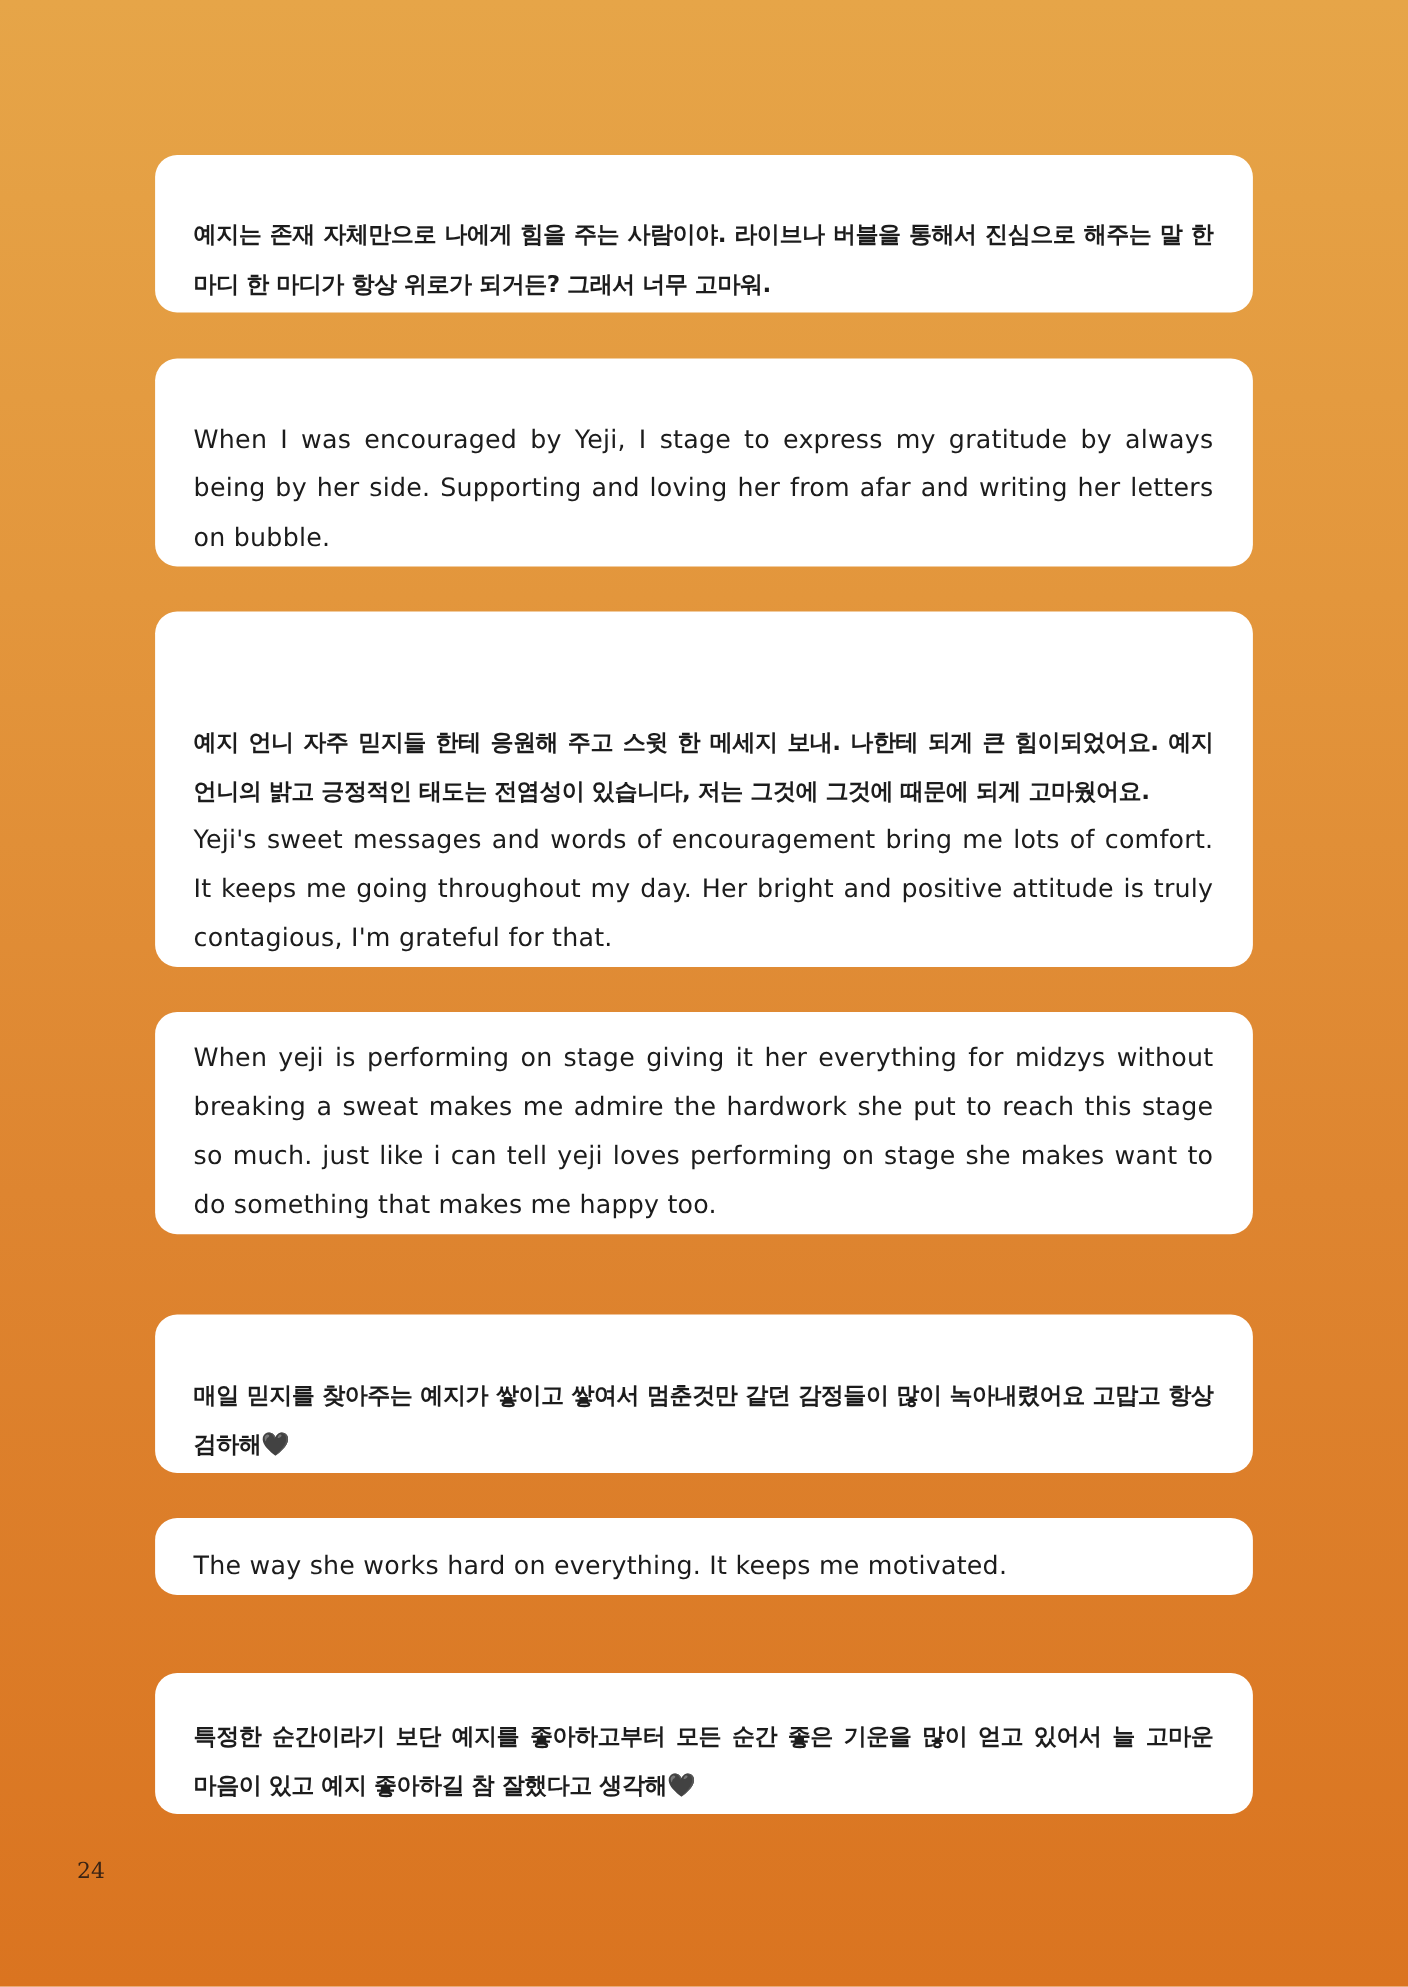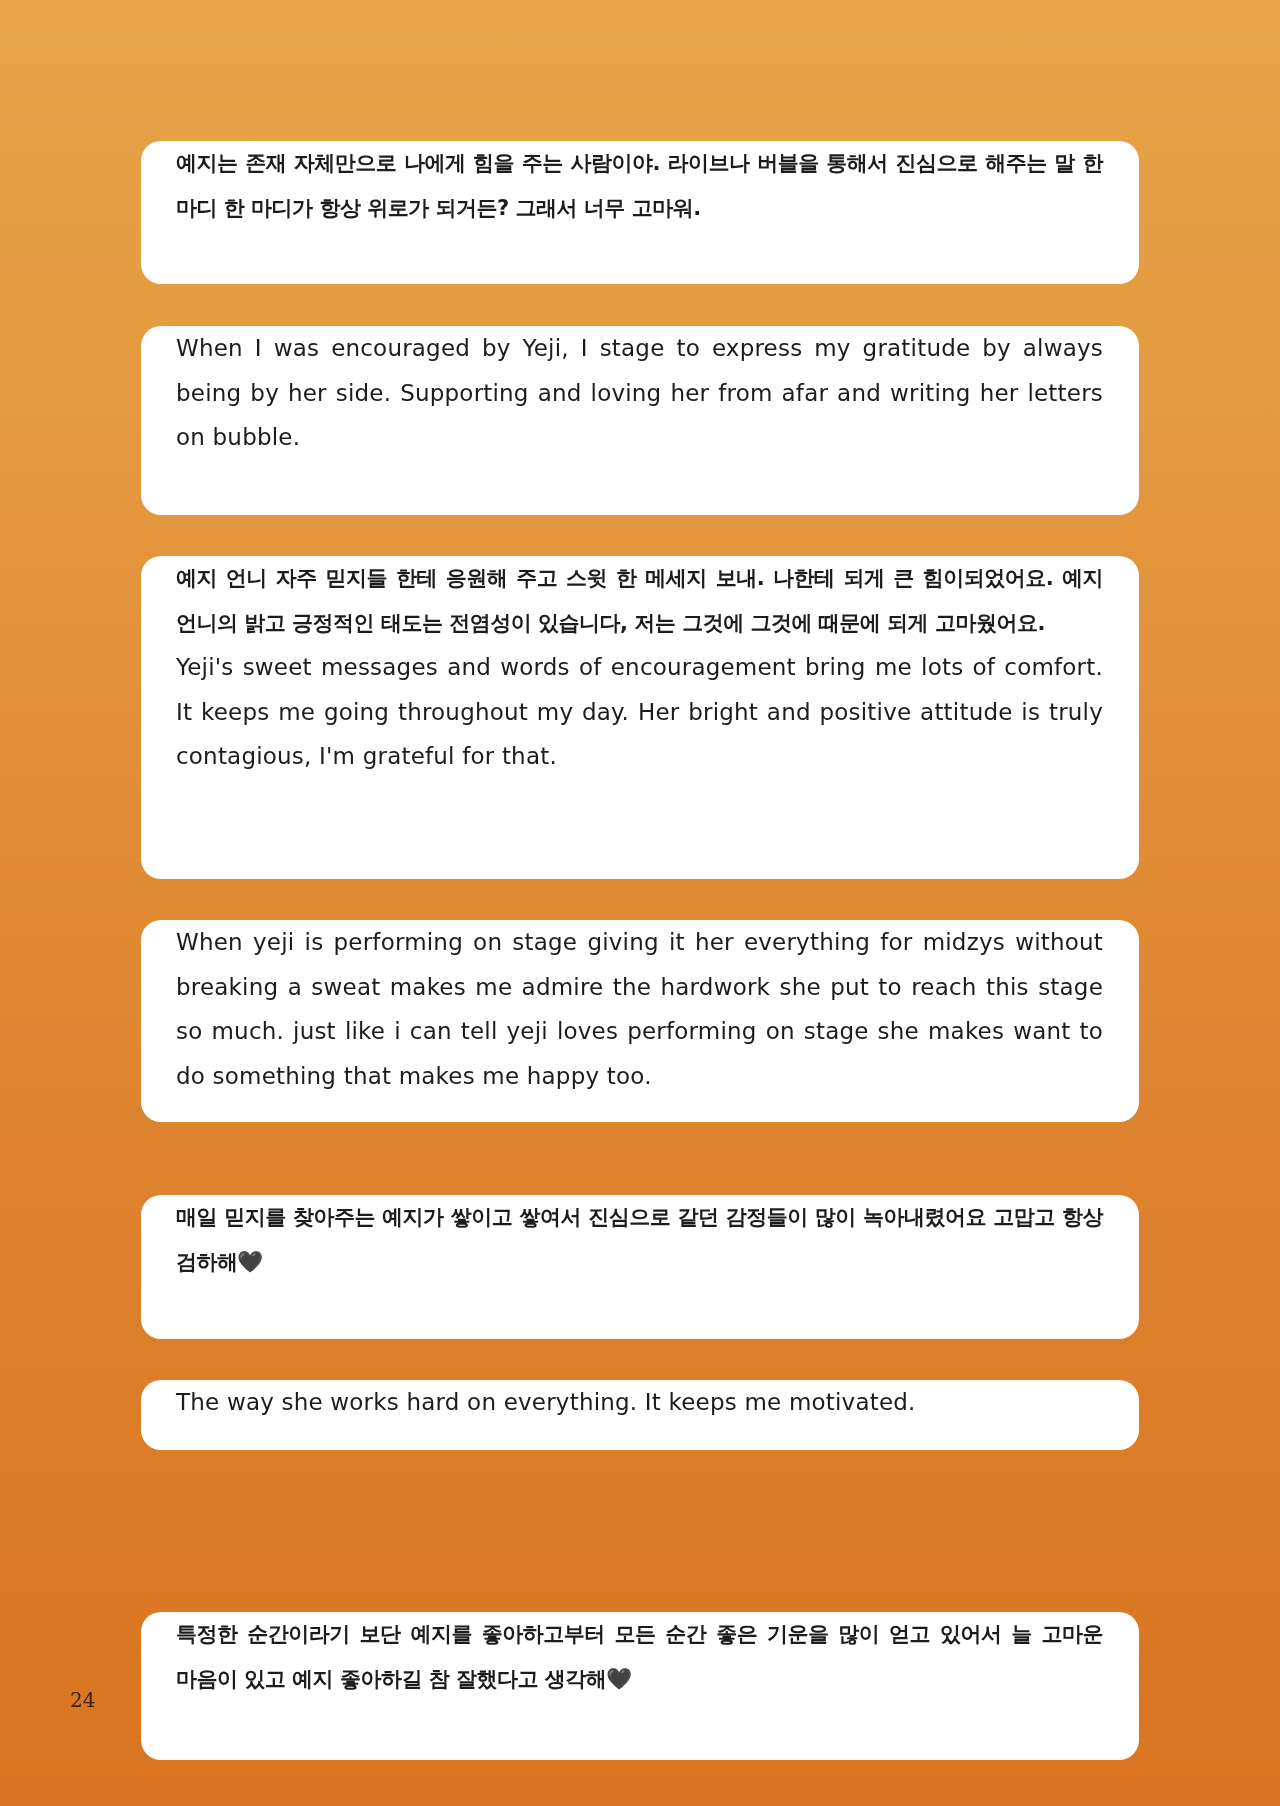--- a/index.html
+++ b/index.html
@@ -11,23 +11,23 @@
     background: linear-gradient(180deg, #E6A548 0%, #E3963C 30%, #DE8530 60%, #DA7420 100%);
     font-family: "DejaVu Sans", sans-serif;
   }
   .card {
     position: absolute;
     left: 141px;
     width: 998px;
     background: #ffffff;
     border-radius: 20px;
     box-sizing: border-box;
-    padding: 0 36px 18px 35px;
+    padding: 0 36px 4px 35px;
     display: flex;
-    align-items: flex-start;
+    align-items: flex-end;
   }
   .card-text {
     color: #1c1c1c;
     font-size: 23px;
     line-height: 44.5px;
     letter-spacing: 0.2px;
     text-align: justify;
     text-align-last: left;
     width: 100%;
     word-break: keep-all;
@@ -70,29 +70,29 @@
 </div>
 
 <div class="card" style="top:920px;height:202px;">
   <div class="card-text">
     <span class="para">When yeji is performing on stage giving it her everything for midzys without breaking a sweat makes me admire the hardwork she put to reach this stage so much. just like i can tell yeji loves performing on stage she makes want to do something that makes me happy too.</span>
   </div>
 </div>
 
 <div class="card" style="top:1195px;height:144px;">
   <div class="card-text ko">
-    <span class="para">매일 믿지를 찾아주는 예지가 쌓이고 쌓여서 진심으로 같던 감정들이 많이 녹아내렸어요 고맙고 항상 검하해🖤</span>
+    <span class="para">매일 믿지를 찾아주는 예지가 쌓이고 쌓여서 멈춘것만 같던 감정들이 많이 녹아내렸어요 고맙고 항상 검하해🖤</span>
   </div>
 </div>
 
 <div class="card" style="top:1380px;height:70px;">
   <div class="card-text">
     <span class="para">The way she works hard on everything. It keeps me motivated.</span>
   </div>
 </div>
 
-<div class="card" style="top:1612px;height:148px;">
+<div class="card" style="top:1521px;height:128px;">
   <div class="card-text ko">
     <span class="para">특정한 순간이라기 보단 예지를 좋아하고부터 모든 순간 좋은 기운을 많이 얻고 있어서 늘 고마운 마음이 있고 예지 좋아하길 참 잘했다고 생각해🖤</span>
   </div>
 </div>
 
 <div class="page-number">24</div>
 
 </body></html>

